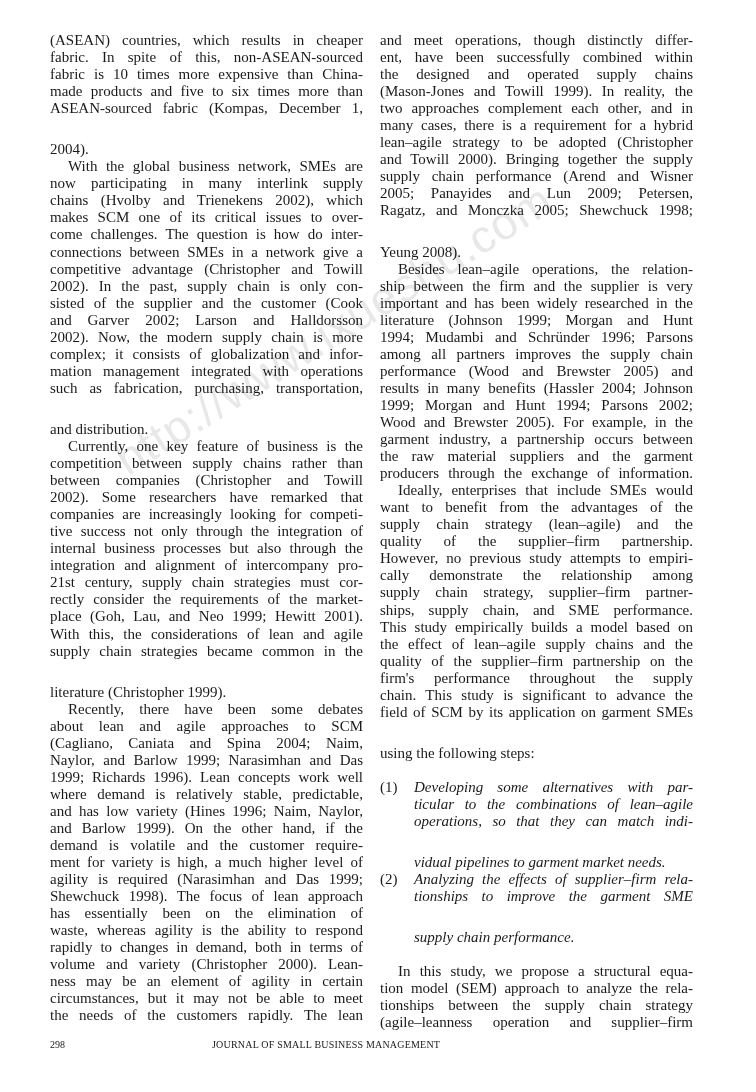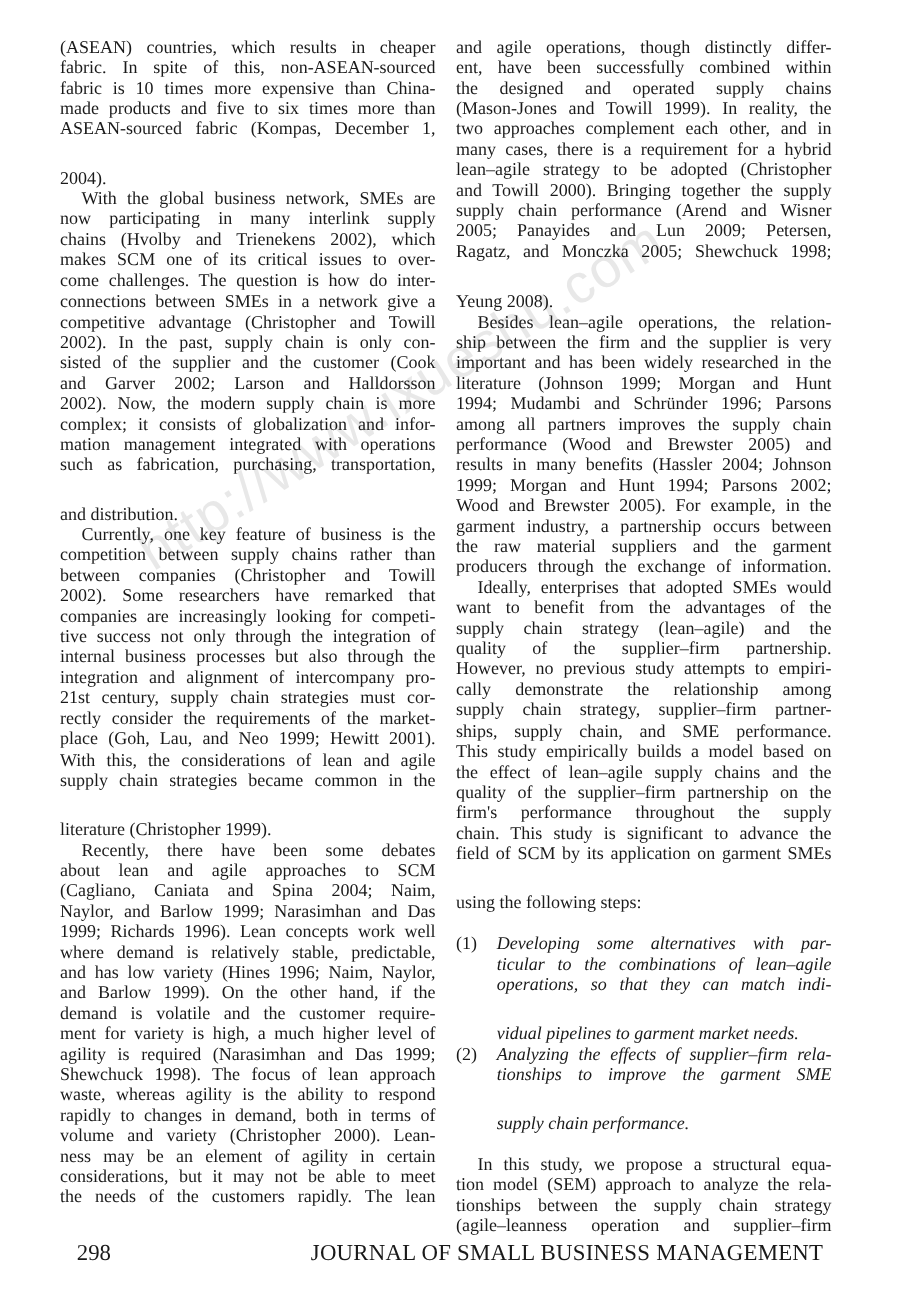--- a/index.html
+++ b/index.html
@@ -9,24 +9,24 @@
   .col.left { left:50px; }
   .col.right { left:380px; }
   .ln { display:block; height:17.05px; line-height:17.05px; white-space:nowrap;
         text-align:justify; text-align-last:justify; overflow:visible; }
   .ln.last { text-align-last:left;margin-top:24px; }
   .ln.ind { text-indent:18px; }
   .gap { display:block; height:17.05px; }
   .li { display:flex; }
   .li .num { width:34px; flex:none; height:17.05px; line-height:17.05px; }
   .li .body { flex:1;font-style:italic; }
-  .footer { position:absolute; top:1036px; left:64px; width:646px; height:18px;
-            font-size:19px; line-height:18px; }
+  .footer { position:absolute; top:1036px; left:50px; width:646px; height:18px;
+            font-size:10px; line-height:18px; }
   .footer .pg { position:absolute; left:0; top:0; }
-  .footer .jt { position:absolute; left:162px; top:0; letter-spacing:0.2px;margin-left:33px; }
+  .footer .jt { position:absolute; left:162px; top:0; letter-spacing:0.2px; }
   .wm { position:absolute; left:105px; top:440px; transform:rotate(-32deg);
         transform-origin:left top; font-family:"Liberation Sans","DejaVu Sans",sans-serif;
         font-size:46px; color:rgba(150,150,150,0.22); white-space:nowrap;
         pointer-events:none; letter-spacing:1px; }
 </style>
 </head>
 <body>
 
 <div class="wm">http://www.ixueshu.com</div>
 
@@ -71,31 +71,32 @@
     <span class="ln">(Cagliano, Caniata and Spina 2004; Naim,</span>
     <span class="ln">Naylor, and Barlow 1999; Narasimhan and Das</span>
     <span class="ln">1999; Richards 1996). Lean concepts work well</span>
     <span class="ln">where demand is relatively stable, predictable,</span>
     <span class="ln">and has low variety (Hines 1996; Naim, Naylor,</span>
     <span class="ln">and Barlow 1999). On the other hand, if the</span>
     <span class="ln">demand is volatile and the customer require-</span>
     <span class="ln">ment for variety is high, a much higher level of</span>
     <span class="ln">agility is required (Narasimhan and Das 1999;</span>
     <span class="ln">Shewchuck 1998). The focus of lean approach</span>
+    <span class="ln">has essentially been on the elimination of</span>
     <span class="ln">waste, whereas agility is the ability to respond</span>
     <span class="ln">rapidly to changes in demand, both in terms of</span>
     <span class="ln">volume and variety (Christopher 2000). Lean-</span>
     <span class="ln">ness may be an element of agility in certain</span>
-    <span class="ln">considerations, but it may not be able to meet</span>
+    <span class="ln">circumstances, but it may not be able to meet</span>
     <span class="ln">the needs of the customers rapidly. The lean</span>
   </div>
 
 <div class="col right">
   <div id="rightBefore">
-      <span class="ln">and agile operations, though distinctly differ-</span>
+      <span class="ln">and meet operations, though distinctly differ-</span>
       <span class="ln">ent, have been successfully combined within</span>
       <span class="ln">the designed and operated supply chains</span>
       <span class="ln">(Mason-Jones and Towill 1999). In reality, the</span>
       <span class="ln">two approaches complement each other, and in</span>
       <span class="ln">many cases, there is a requirement for a hybrid</span>
       <span class="ln">lean–agile strategy to be adopted (Christopher</span>
       <span class="ln">and Towill 2000). Bringing together the supply</span>
       <span class="ln">supply chain performance (Arend and Wisner</span>
       <span class="ln">2005; Panayides and Lun 2009; Petersen,</span>
       <span class="ln">Ragatz, and Monczka 2005; Shewchuck 1998;</span>
@@ -106,21 +107,21 @@
       <span class="ln">literature (Johnson 1999; Morgan and Hunt</span>
       <span class="ln">1994; Mudambi and Schründer 1996; Parsons</span>
       <span class="ln">among all partners improves the supply chain</span>
       <span class="ln">performance (Wood and Brewster 2005) and</span>
       <span class="ln">results in many benefits (Hassler 2004; Johnson</span>
       <span class="ln">1999; Morgan and Hunt 1994; Parsons 2002;</span>
       <span class="ln">Wood and Brewster 2005). For example, in the</span>
       <span class="ln">garment industry, a partnership occurs between</span>
       <span class="ln">the raw material suppliers and the garment</span>
       <span class="ln">producers through the exchange of information.</span>
-      <span class="ln ind">Ideally, enterprises that adopted SMEs would</span>
+      <span class="ln ind">Ideally, enterprises that include SMEs would</span>
       <span class="ln">want to benefit from the advantages of the</span>
       <span class="ln">supply chain strategy (lean–agile) and the</span>
       <span class="ln">quality of the supplier–firm partnership.</span>
       <span class="ln">However, no previous study attempts to empiri-</span>
       <span class="ln">cally demonstrate the relationship among</span>
       <span class="ln">supply chain strategy, supplier–firm partner-</span>
       <span class="ln">ships, supply chain, and SME performance.</span>
       <span class="ln">This study empirically builds a model based on</span>
       <span class="ln">the effect of lean–agile supply chains and the</span>
       <span class="ln">quality of the supplier–firm partnership on the</span>

